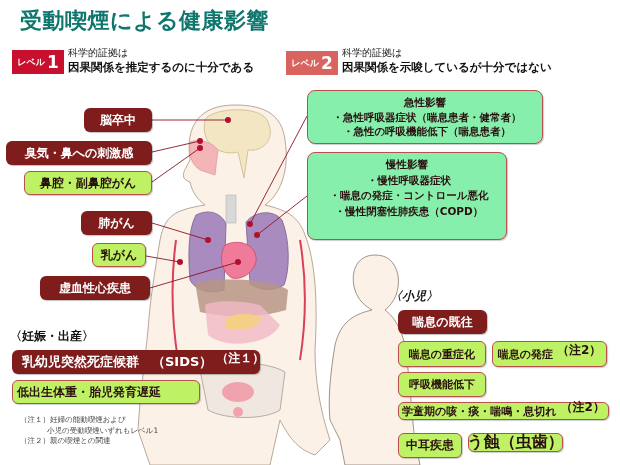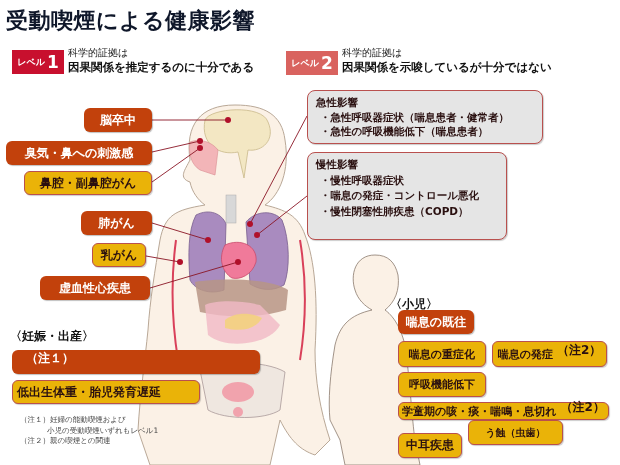--- a/index.html
+++ b/index.html
@@ -1,31 +1,31 @@
 <!DOCTYPE html>
 <html><head>
 <meta charset="utf-8">
 <style>
   * { box-sizing: border-box; margin: 0; padding: 0; }
   html, body { width: 620px; height: 465px; overflow: hidden; background: #ffffff; }
   body { position: relative; font-family: "DejaVu Sans", "Liberation Sans", sans-serif; color: #222; }
   .abs { position: absolute; }
-  .title { left: 6px; top: 6px; font-size: 22px; font-weight: bold; color: #0f172a; letter-spacing: 0.5px; }
+  .title { left: 20px; top: 6px; font-size: 22px; font-weight: bold; color: #0f766e; letter-spacing: 0.5px; }
   .lvl-badge { height: 24px; border-radius: 0; color: #fff; font-weight: bold; display: flex; align-items: center; justify-content: center; white-space: nowrap; }
   .lvl-badge .small { font-size: 9px; margin-right: 2px; }
   .lvl-badge .num { font-size: 17px; }
   .lvl1 { background: #c8102e; left: 12px; top: 50px; width: 52px; }
   .lvl2 { background: #d9635f; left: 286px; top: 51px; width: 52px; }
   .lvl-desc { font-size: 10px; line-height: 14px; color: #222; }
   .lvl-desc .strong { font-weight: bold; font-size: 11.5px; color: #111; }
   .box { border-radius: 6px; display: flex; align-items: center; justify-content: center; font-weight: bold; white-space: nowrap; }
-  .red { background: #c2410c; color: #fff; box-shadow: 1px 1px 1px rgba(0,0,0,0.25); }
-  .salmon { background: #eab308; color: #2a1010; box-shadow: 1px 1px 1px rgba(0,0,0,0.2); border: 1px solid #b9504e; }
+  .red { background: #7f1d1d; color: #fff; box-shadow: 1px 1px 1px rgba(0,0,0,0.25); }
+  .salmon { background: #bef264; color: #2a1010; box-shadow: 1px 1px 1px rgba(0,0,0,0.2); border: 1px solid #b9504e; }
   .lbl { font-size: 12px; height: 24px; }
-  .panel { background: #e5e5e5; border: 1px solid #b9504e; border-radius: 8px; color: #2a1010; font-size: 10.5px; font-weight: bold; padding: 4px 8px; line-height: 14.5px; box-shadow: 1px 1px 1px rgba(0,0,0,0.2); }
+  .panel { background: #86efac; border: 1px solid #b9504e; border-radius: 8px; color: #2a1010; font-size: 10.5px; font-weight: bold; padding: 4px 8px; line-height: 14.5px; box-shadow: 1px 1px 1px rgba(0,0,0,0.2); text-align: center; }
   .panel .ph { font-size: 10.5px; }
   .panel .pi { padding-left: 4px; }
   .section { font-size: 12px; font-weight: bold; color: #111; }
   .sup { font-size: 12px; font-weight: bold; margin-left: 4px; position: relative; top: -4px; }
   .notes { font-size: 7.5px; line-height: 10.5px; color: #444; }
   .notes .indent { padding-left: 27px; }
   svg.body { position: absolute; left: 0; top: 0; }
 </style>
 </head>
 <body>
@@ -120,36 +120,37 @@
 
 <div class="abs panel" style="left:307px; top:152px; width:200px; height:88px; line-height:15.5px;">
   <div class="ph">慢性影響</div>
   <div class="pi">・慢性呼吸器症状</div>
   <div class="pi">・喘息の発症・コントロール悪化</div>
   <div class="pi">・慢性閉塞性肺疾患（COPD）</div>
 </div>
 
 <div class="abs section" style="left:10px; top:328px;">〈妊娠・出産〉</div>
 <div class="abs box red" style="left:12px; top:350px; width:248px; height:24px; font-size:13px; justify-content:flex-start; padding-left:10px;">
+  <span>乳幼児突然死症候群　（SIDS）</span>
   <span class="sup">（注１）</span>
 </div>
 <div class="abs box salmon" style="left:12px; top:380px; width:188px; height:24px; font-size:12px; justify-content:flex-start; padding-left:4px;">低出生体重・胎児発育遅延</div>
 
 <div class="abs notes" style="left:20px; top:415px;">
   <div><span>（注１）</span><span>妊婦の能動喫煙および</span></div>
   <div class="indent">小児の受動喫煙いずれもレベル1</div>
   <div><span>（注２）</span><span>親の喫煙との関連</span></div>
 </div>
 
-<div class="abs section" style="left:390px; top:296px;">〈小児〉</div>
-<div class="abs box red lbl" style="left:398px; top:310px; width:76px; font-size:12px;">喘息の既往</div>
+<div class="abs section" style="left:390px; top:288px;font-style:italic;">〈小児〉</div>
+<div class="abs box red lbl" style="left:398px; top:310px; width:89px; font-size:12px;">喘息の既往</div>
 <div class="abs box salmon" style="left:398px; top:341px; width:88px; height:26px; font-size:11px;">喘息の重症化</div>
 <div class="abs box salmon" style="left:492px; top:341px; width:115px; height:26px; font-size:11px;">
   <span>喘息の発症</span>
   <span class="sup">（注2）</span>
 </div>
 <div class="abs box salmon" style="left:398px; top:372px; width:88px; height:25px; font-size:11px;text-align:center;">呼吸機能低下</div>
 <div class="abs box salmon" style="left:398px; top:402px; width:211px; height:18px; font-size:11px;">
   <span>学童期の咳・痰・喘鳴・息切れ</span>
   <span class="sup">（注2）</span>
 </div>
 <div class="abs box salmon" style="left:398px; top:433px; width:64px; height:25px; font-size:12px;">中耳疾患</div>
-<div class="abs box salmon" style="left:468px; top:420px; width:95px; height:25px; font-size:10px;">う蝕（虫歯）</div>
+<div class="abs box salmon" style="left:468px; top:433px; width:95px; height:19px; font-size:16px;">う蝕（虫歯）</div>
 
 </body></html>

